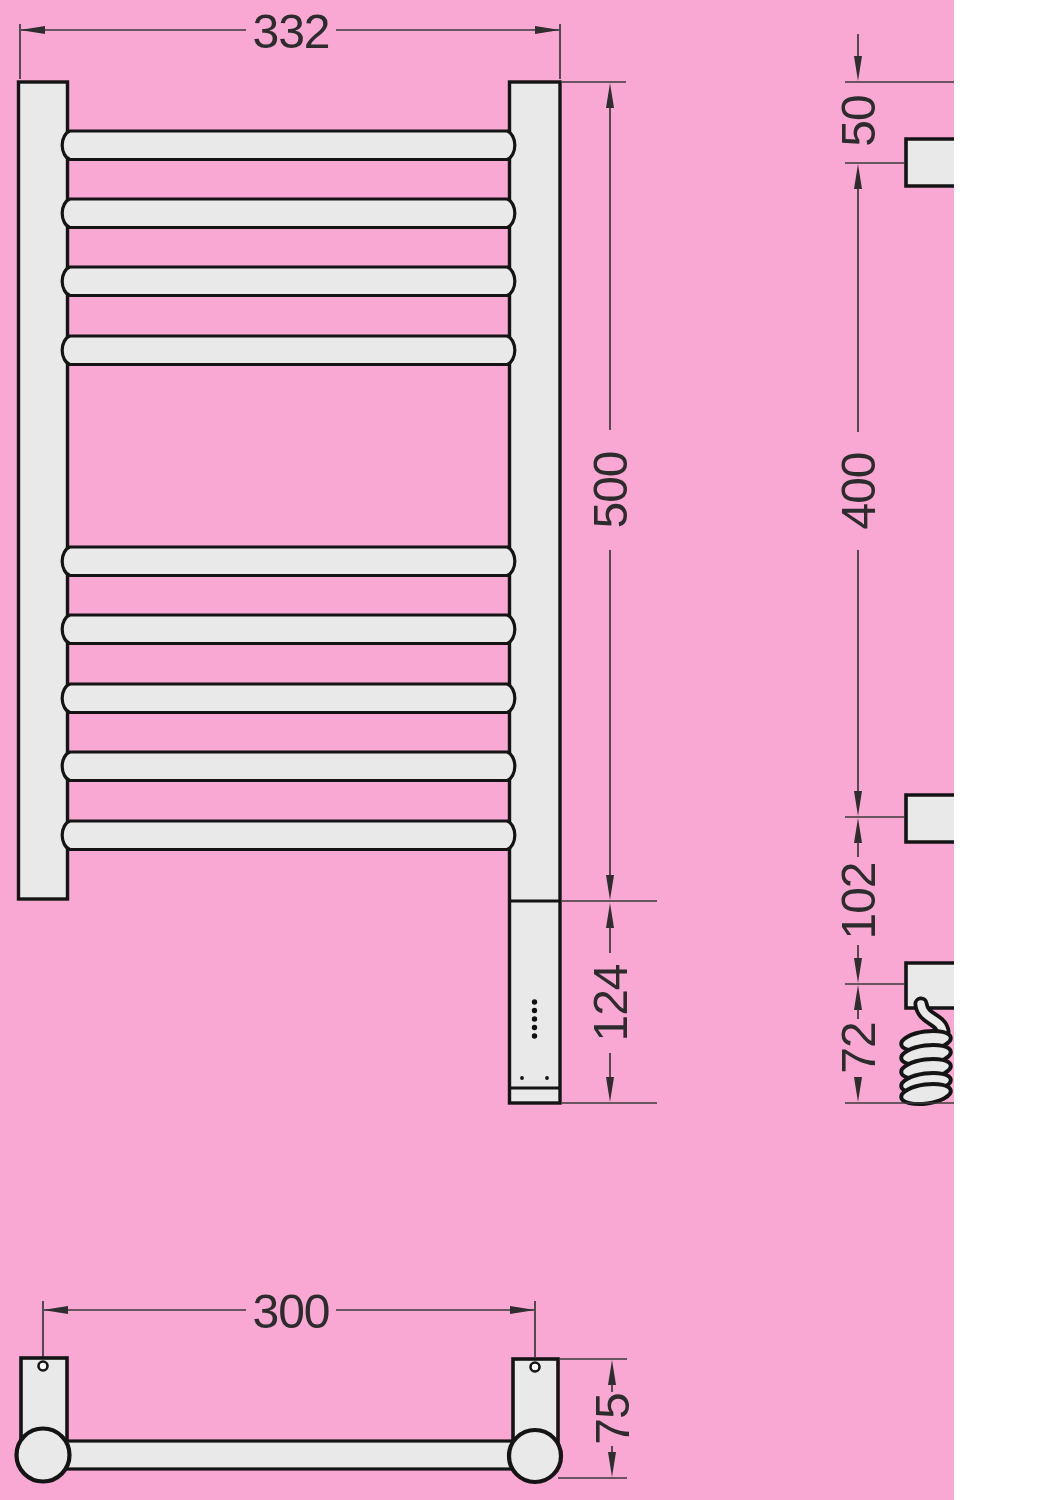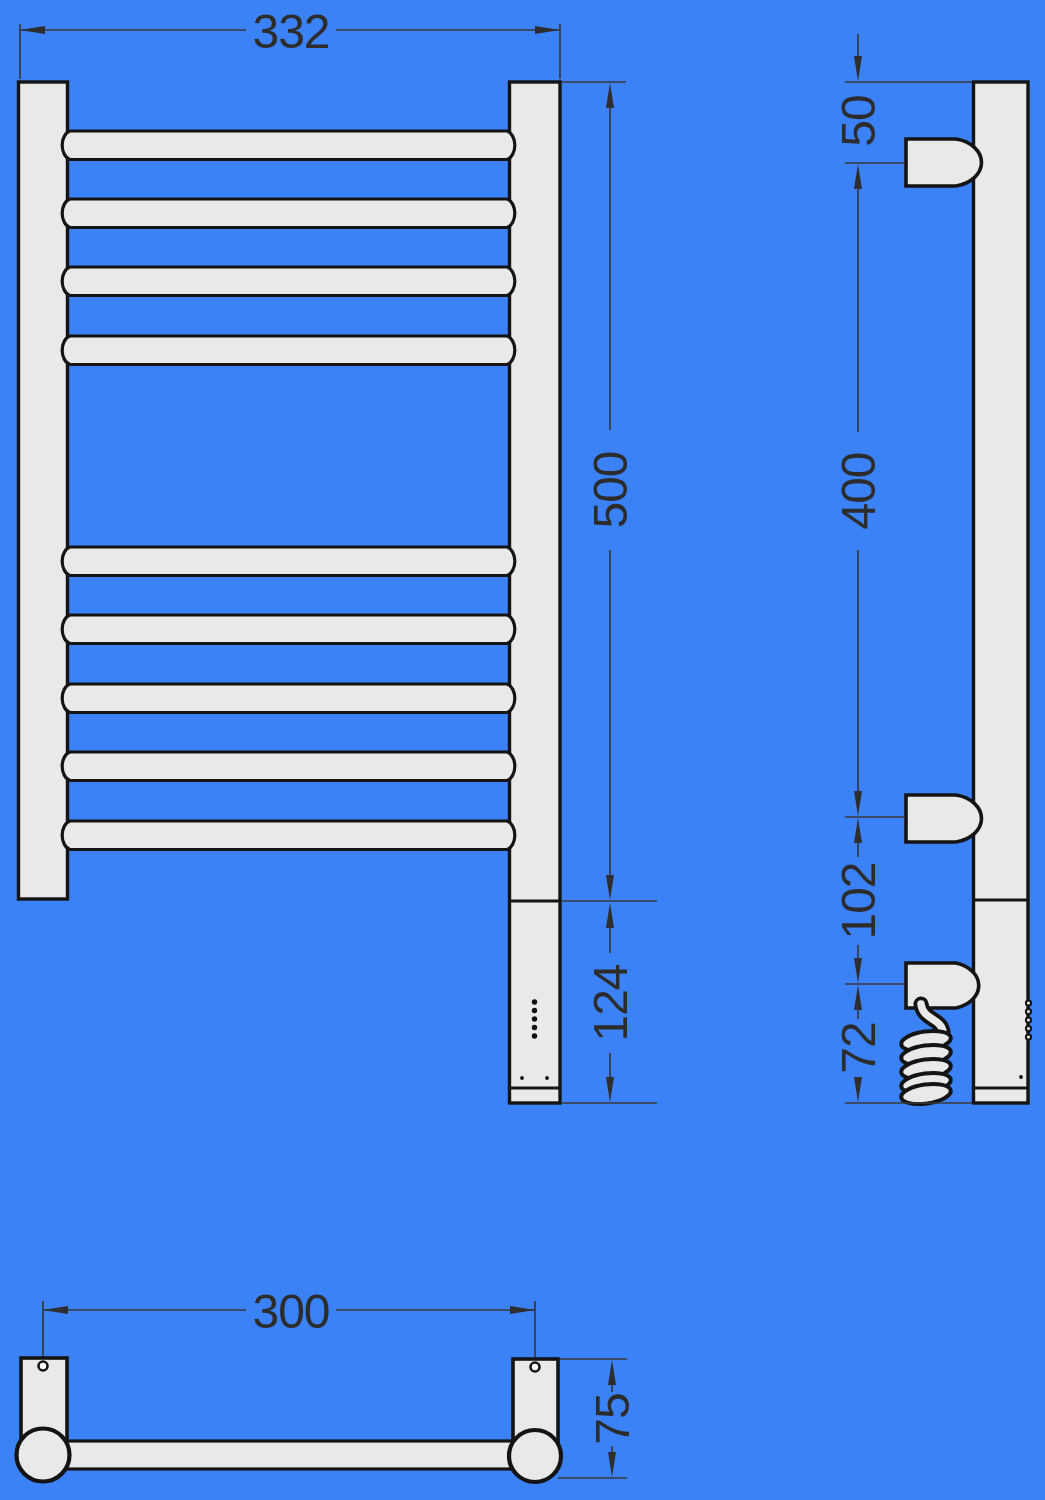--- a/index.html
+++ b/index.html
@@ -1,19 +1,19 @@
 <!DOCTYPE html>
 <html><head>
 <meta charset="utf-8">
 <style>
   html,body{margin:0;padding:0;background:#ffffff;}
   .canvas{
     position:relative;
-    width:1045px;height:1500px;
-    background:#3b82f6;
+    width:954px;height:1500px;
+    background:#f9a8d4;
     font-family:"Liberation Sans", sans-serif;
     overflow:hidden;
     text-align:center;
   }
   svg{display:block;}
   .part{fill:#e9e9e9;stroke:#141414;}
   .dimline{stroke:#383838;stroke-width:1.7;fill:none;}
   .dimarrow{fill:#2e2e2e;stroke:none;}
   .dimtext{
     fill:#2c2c2c;font-size:48px;letter-spacing:-1px;

